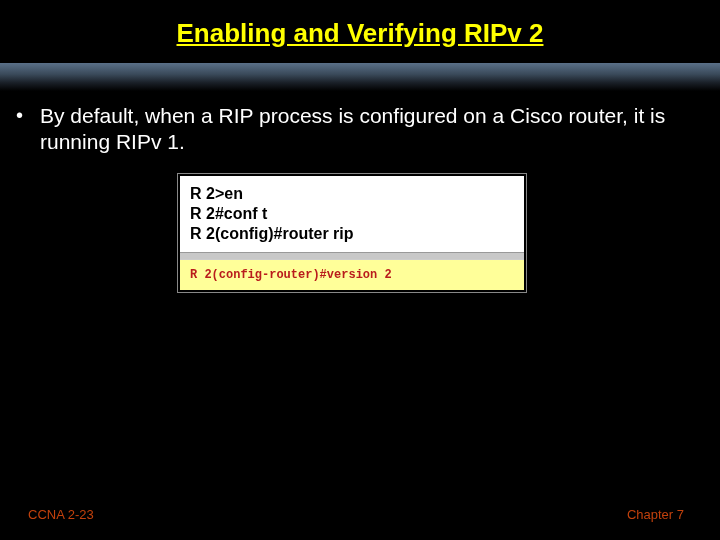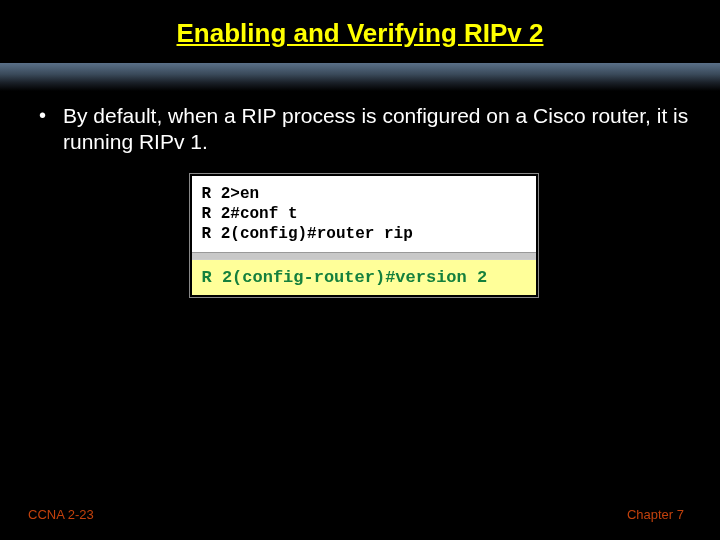--- a/index.html
+++ b/index.html
@@ -23,21 +23,21 @@
     .title-band {
       margin-top: 14px;
       height: 28px;
       background: linear-gradient(to bottom,
         #5a7088 0%,
         #3a4a5a 40%,
         #1a2028 70%,
         #000000 100%);
     }
     .content {
-      padding: 12px 28px 0 35px;
+      padding: 12px 28px 0 12px;
     }
     .bullets {
       list-style: none;
       color: #ffffff;
       font-size: 21px;
       line-height: 1.25;
     }
     .bullets li {
       padding-left: 28px;
       position: relative;
@@ -55,34 +55,34 @@
     .terminal-block {
       margin: 18px auto 0 auto;
       width: 348px;
       border: 2px solid #000000;
       background: #c8c8c8;
       box-shadow: 0 0 0 1px #888;
     }
     .terminal-top {
       background: #ffffff;
       padding: 8px 10px;
-      font-family: Liberation Mono, monospace;
+      font-family: Liberation Sans, sans-serif;
       font-size: 16px;
       font-weight: bold;
       color: #000000;
       line-height: 1.25;
       border-bottom: 1px solid #999;
     }
     .terminal-bottom {
       background: #ffff99;
       padding: 8px 10px;
       font-family: "Courier New", monospace;
-      font-size: 17px;
+      font-size: 12px;
       font-weight: bold;
-      color: #15803d;
+      color: #b91c1c;
       border-top: 1px solid #ccc;
       margin-top: 6px;
     }
     .footer {
       position: absolute;
       bottom: 18px;
       left: 0;
       right: 8px;
       display: flex;
       justify-content: space-between;

